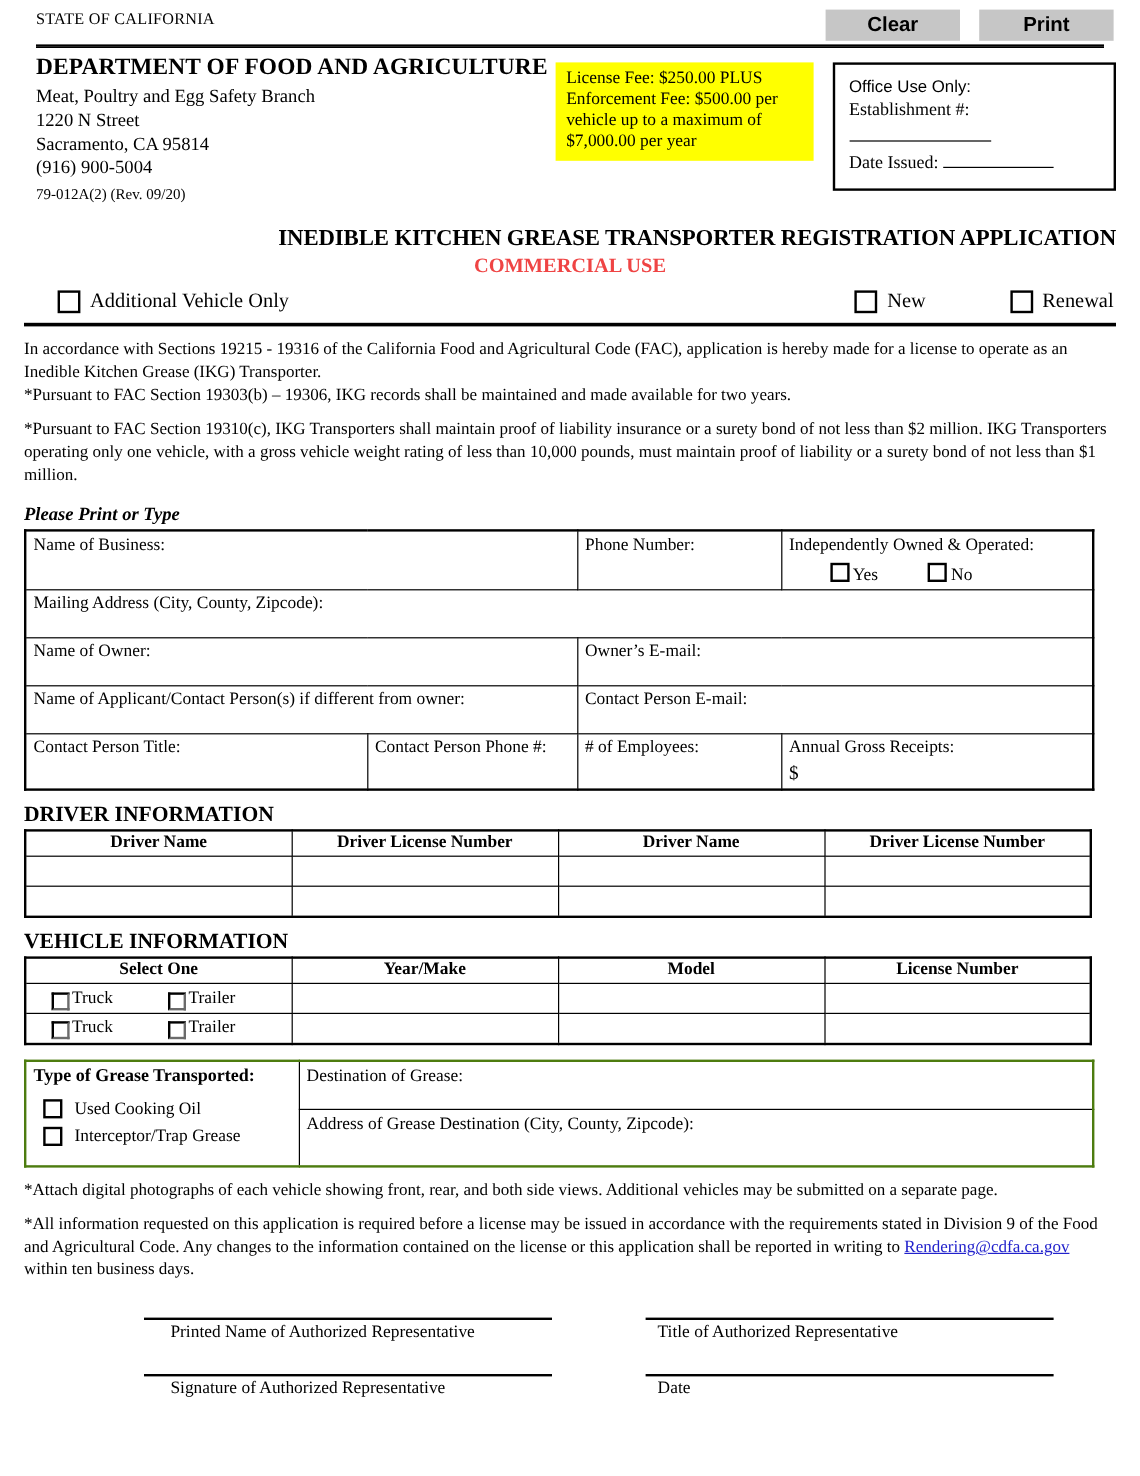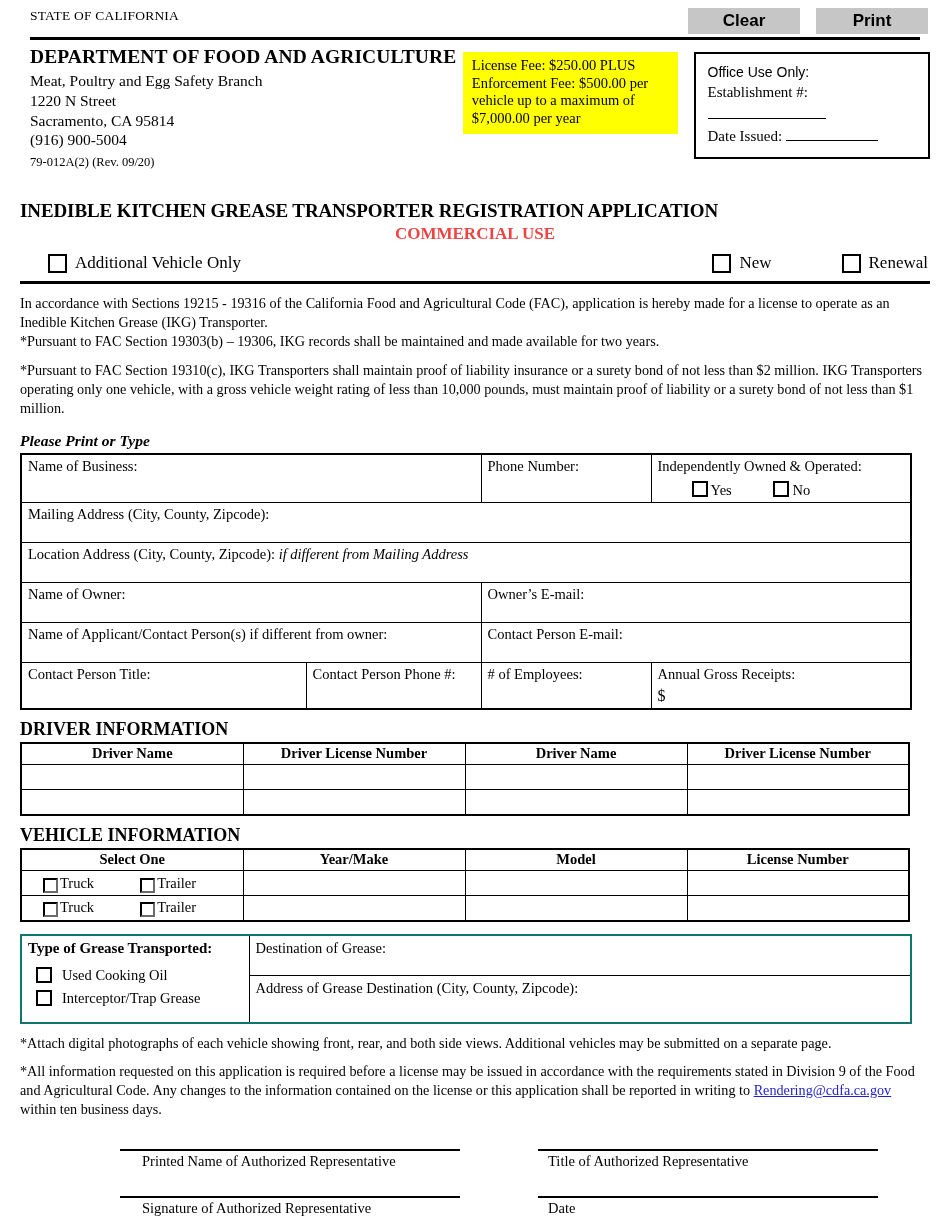--- a/index.html
+++ b/index.html
@@ -83,24 +83,24 @@
     padding: 8px 10px 9px 12px;
     font-size: 15px;
     line-height: 1.45;
   }
   .officebox .ou-title { font-family: "Liberation Sans", sans-serif; font-size: 14px; }
   .ul-short { display: inline-block; border-bottom: 1px solid #000; width: 118px; }
   .ul-shorter { display: inline-block; border-bottom: 1px solid #000; width: 92px; }
 
   
   .title-main {
-    text-align: left;
+    text-align: right;
     font-weight: bold;
     font-size: 19px;
-    margin-top: 30px;
+    margin-top: 18px;
     letter-spacing: -0.1px;
   }
   .title-sub {
     text-align: center;
     font-weight: bold;
     font-size: 17px;
     color: #ef4444;
     margin-top: 2px;
   }
 
@@ -208,21 +208,21 @@
   }
   .vcell .opt { display: flex; align-items: center; }
   .vcell .opt + .opt { margin-left: 44px; }
   .vcell .opt span { margin-left: 2px; }
 
   
   table.grease {
     width: 890px;
     border-collapse: collapse;
     table-layout: fixed;
-    border: 2px solid #0f766e;
+    border: 2px solid #4d7c0f;
     margin-top: 12px;
   }
   table.grease td { border: 1px solid #000; vertical-align: top; padding: 4px 6px; font-size: 14.5px; }
   .g-title { font-weight: bold; font-size: 15px; }
   .g-opt { display: flex; align-items: center; margin-top: 10px; padding-left: 8px; font-size: 14.5px; }
   .g-opt .lbl { margin-left: 10px; }
 
   
   .sig-wrap { margin-top: 30px; padding-left: 100px; display: flex; }
   .sig-col { width: 370px; }
@@ -325,26 +325,20 @@
             <span>No</span>
           </div>
         </td>
       </tr>
       <tr>
         <td class="h40" colspan="4">
           <span>Mailing Address (City, County, Zipcode):</span>
         </td>
       </tr>
       <tr>
-        <td class="h40" colspan="4">
-          <span>Location Address (City, County, Zipcode):</span>
-          <span class="italic">if different from Mailing Address</span>
-        </td>
-      </tr>
-      <tr>
         <td class="h40" colspan="2">
           <span>Name of Owner:</span>
         </td>
         <td class="h40" colspan="2">
           <span>Owner’s E-mail:</span>
         </td>
       </tr>
       <tr>
         <td class="h40" colspan="2">
           <span>Name of Applicant/Contact Person(s) if different from owner:</span>

